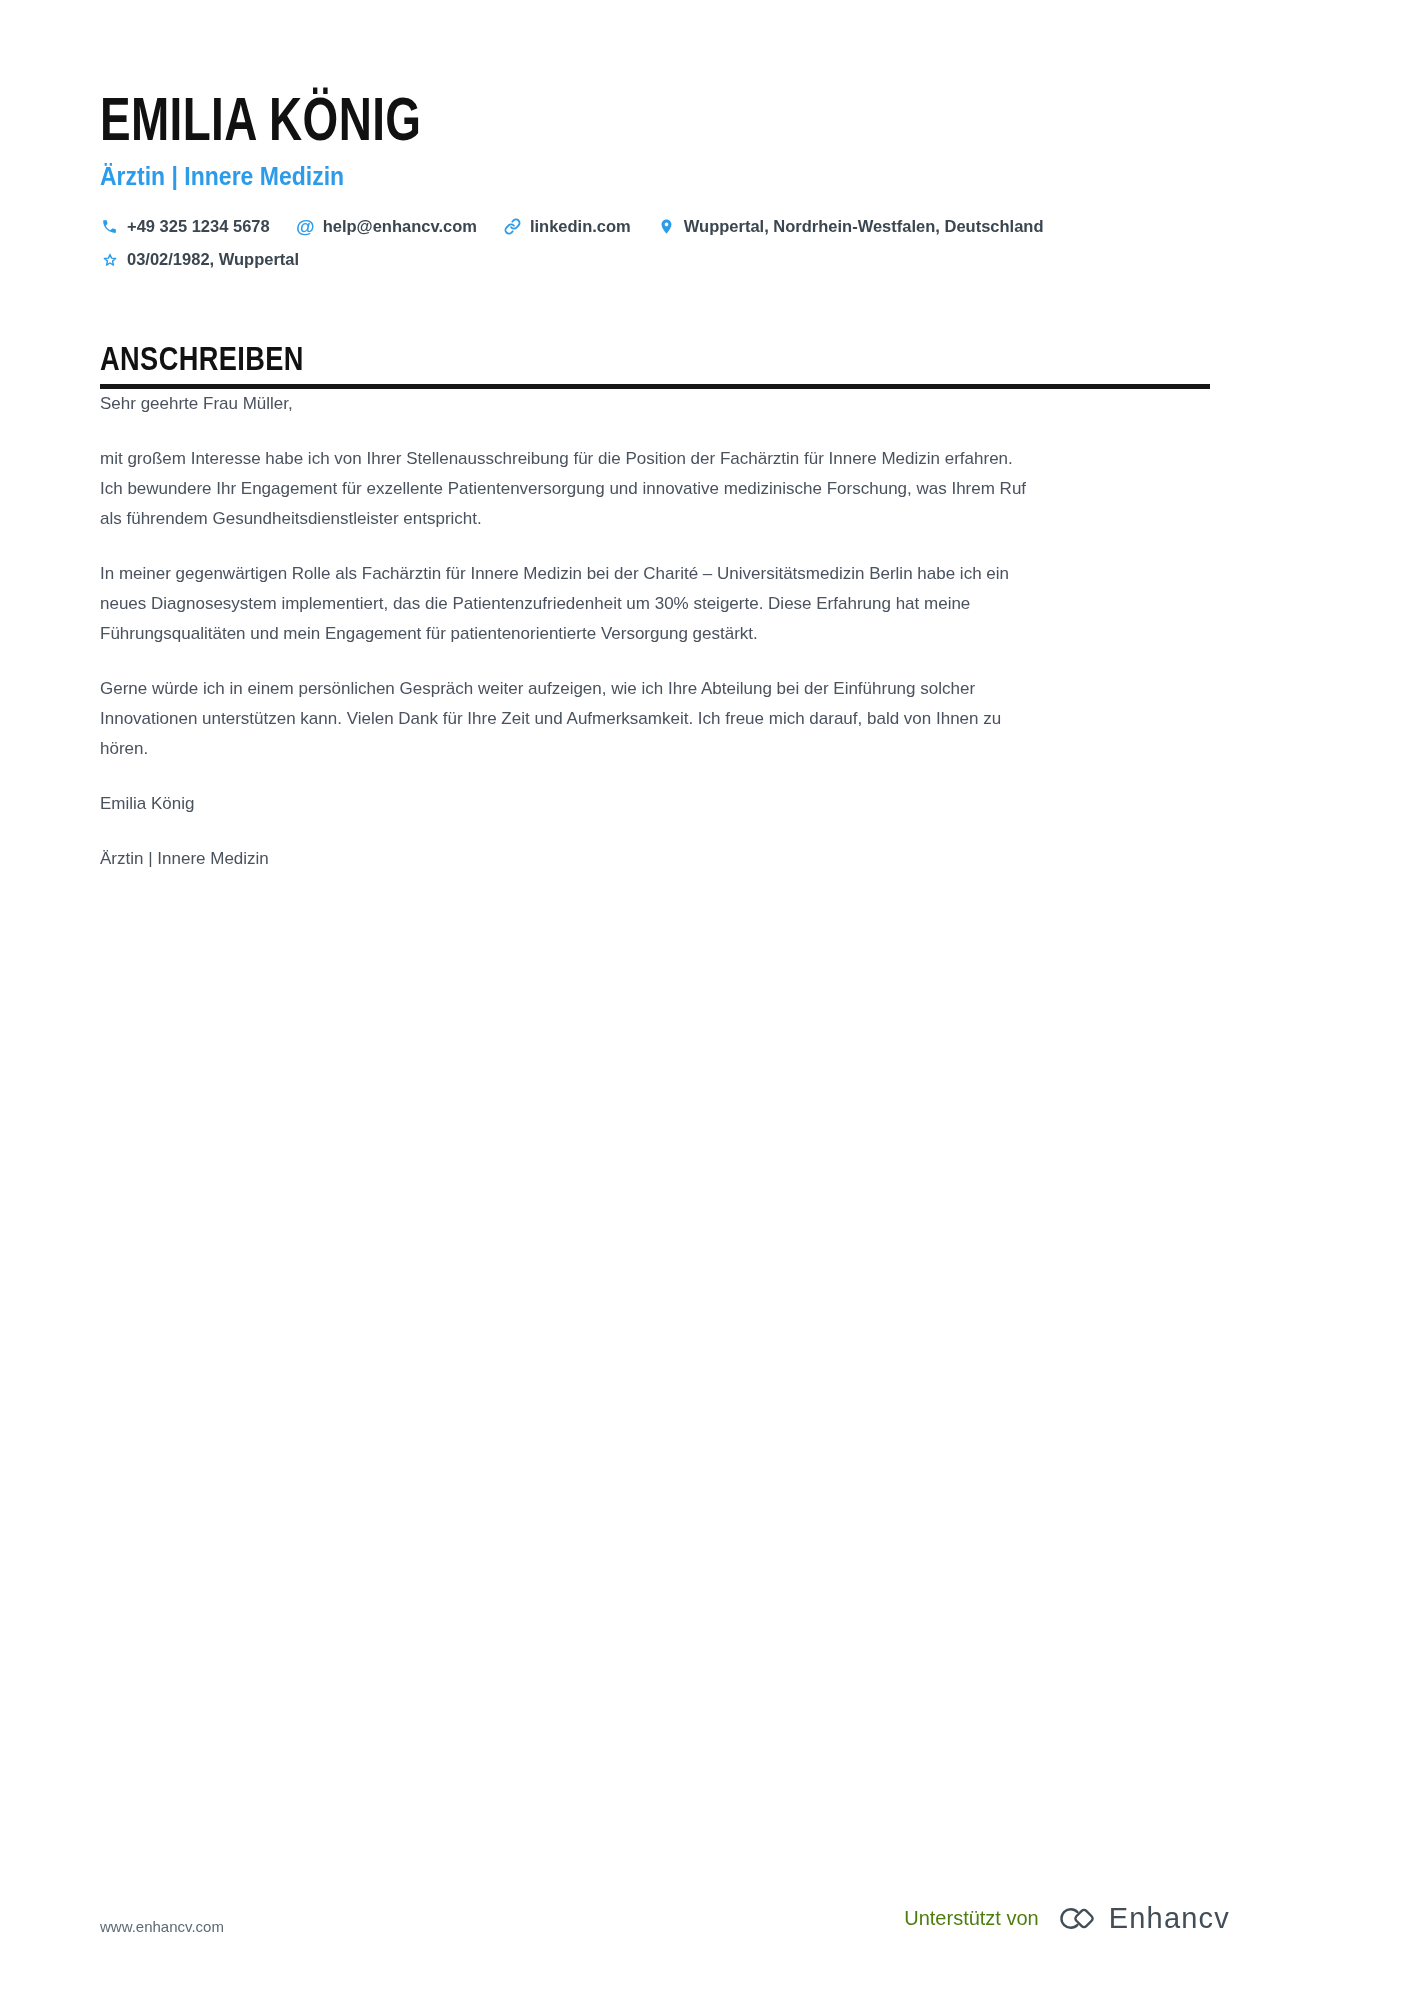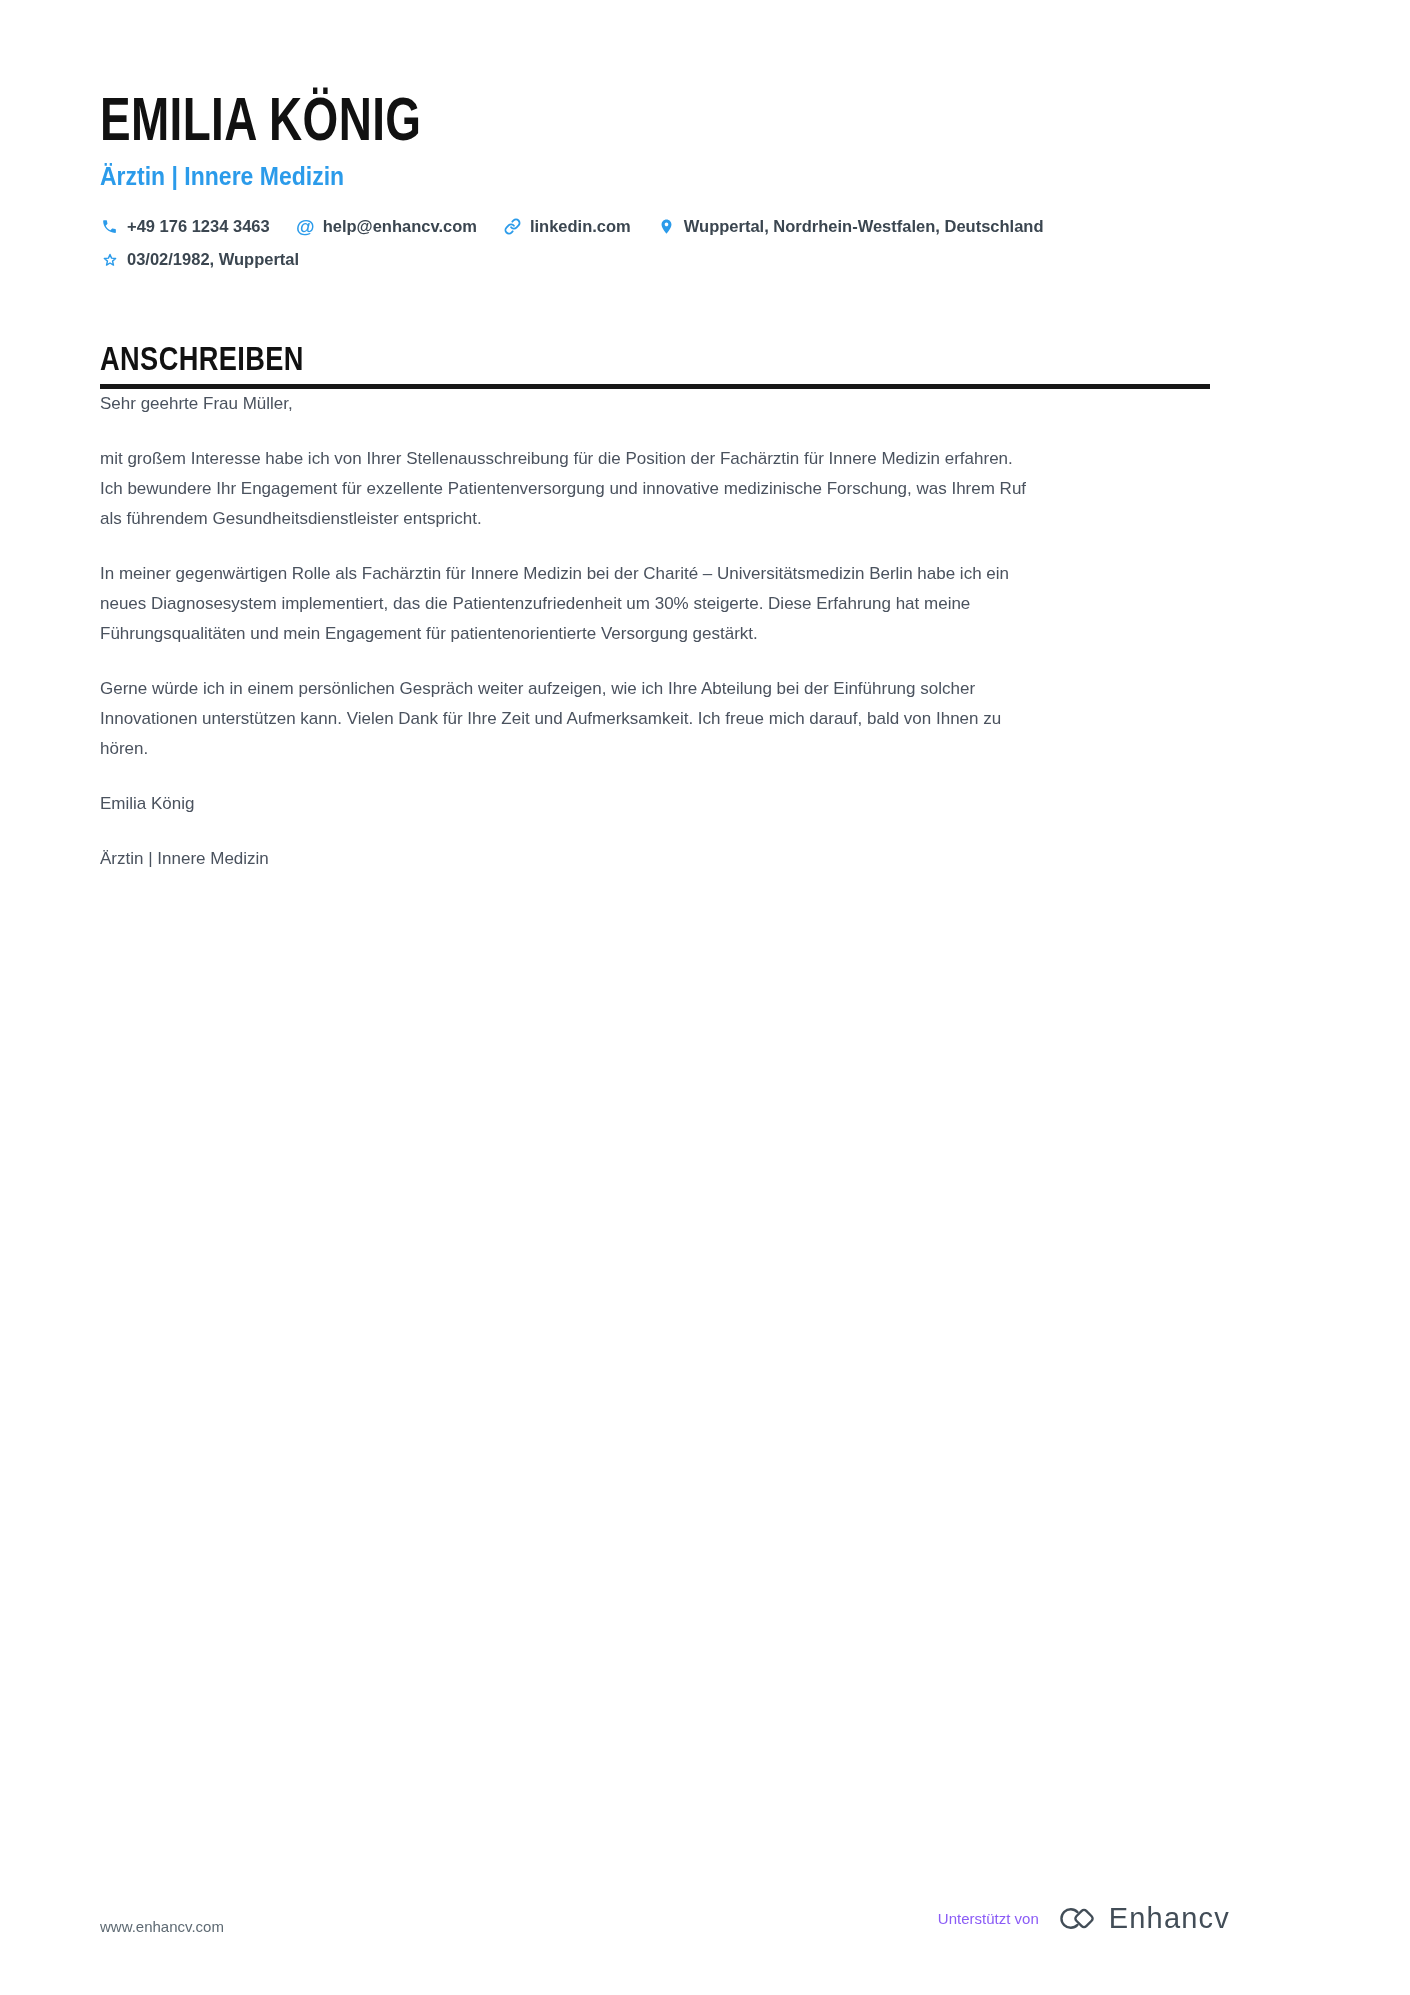--- a/index.html
+++ b/index.html
@@ -106,22 +106,22 @@
   .footer-site {
     font-size: 15px;
     color: #5E6A73;
   }
   .footer-brand {
     display: flex;
     align-items: center;
     gap: 12px;
   }
   .powered-by {
-    font-size: 15px;
-    color: #8b5cf6;
+    font-size: 20px;
+    color: #4d7c0f;
   }
   .brand-logo svg { display: block; }
   .brand-name {
     font-size: 29px;
     color: #424D57;
     letter-spacing: 1.2px;
   }
 </style>
 </head>
 <body>
@@ -133,21 +133,21 @@
 
     <div class="job-title">Ärztin | Innere Medizin</div>
 
     <div class="contact-row">
       <div class="contact-item">
         <span class="ico">
           <svg width="17" height="17" viewBox="0 0 24 24" fill="#2B9BEA">
             <path d="M6.62 10.79c1.44 2.83 3.76 5.14 6.59 6.59l2.2-2.21c.27-.27.67-.36 1.02-.24 1.12.37 2.33.57 3.57.57.55 0 1 .45 1 1V20c0 .55-.45 1-1 1-9.39 0-17-7.61-17-17 0-.55.45-1 1-1h3.5c.55 0 1 .45 1 1 0 1.25.2 2.45.57 3.57.11.35.03.74-.25 1.02l-2.2 2.2z"></path>
           </svg>
         </span>
-        <span>+49 176 1234 3463</span>
+        <span>+49 325 1234 5678</span>
       </div>
       <div class="contact-item">
         <span class="ico">
             <span class="at-glyph">@</span>
           </span>
         <span>help@enhancv.com</span>
       </div>
       <div class="contact-item">
         <span class="ico">
           <svg width="17" height="17" viewBox="0 0 24 24" fill="none" stroke="#2B9BEA" stroke-width="2.6" stroke-linecap="round" stroke-linejoin="round">

